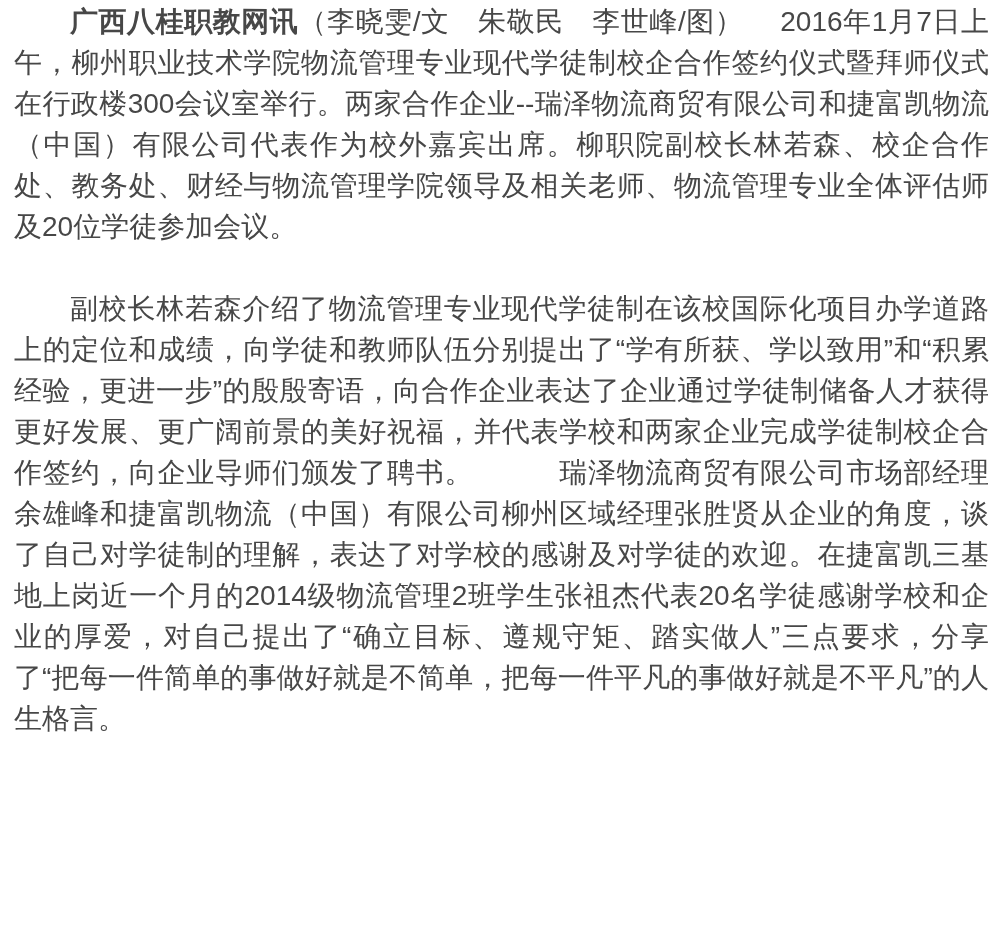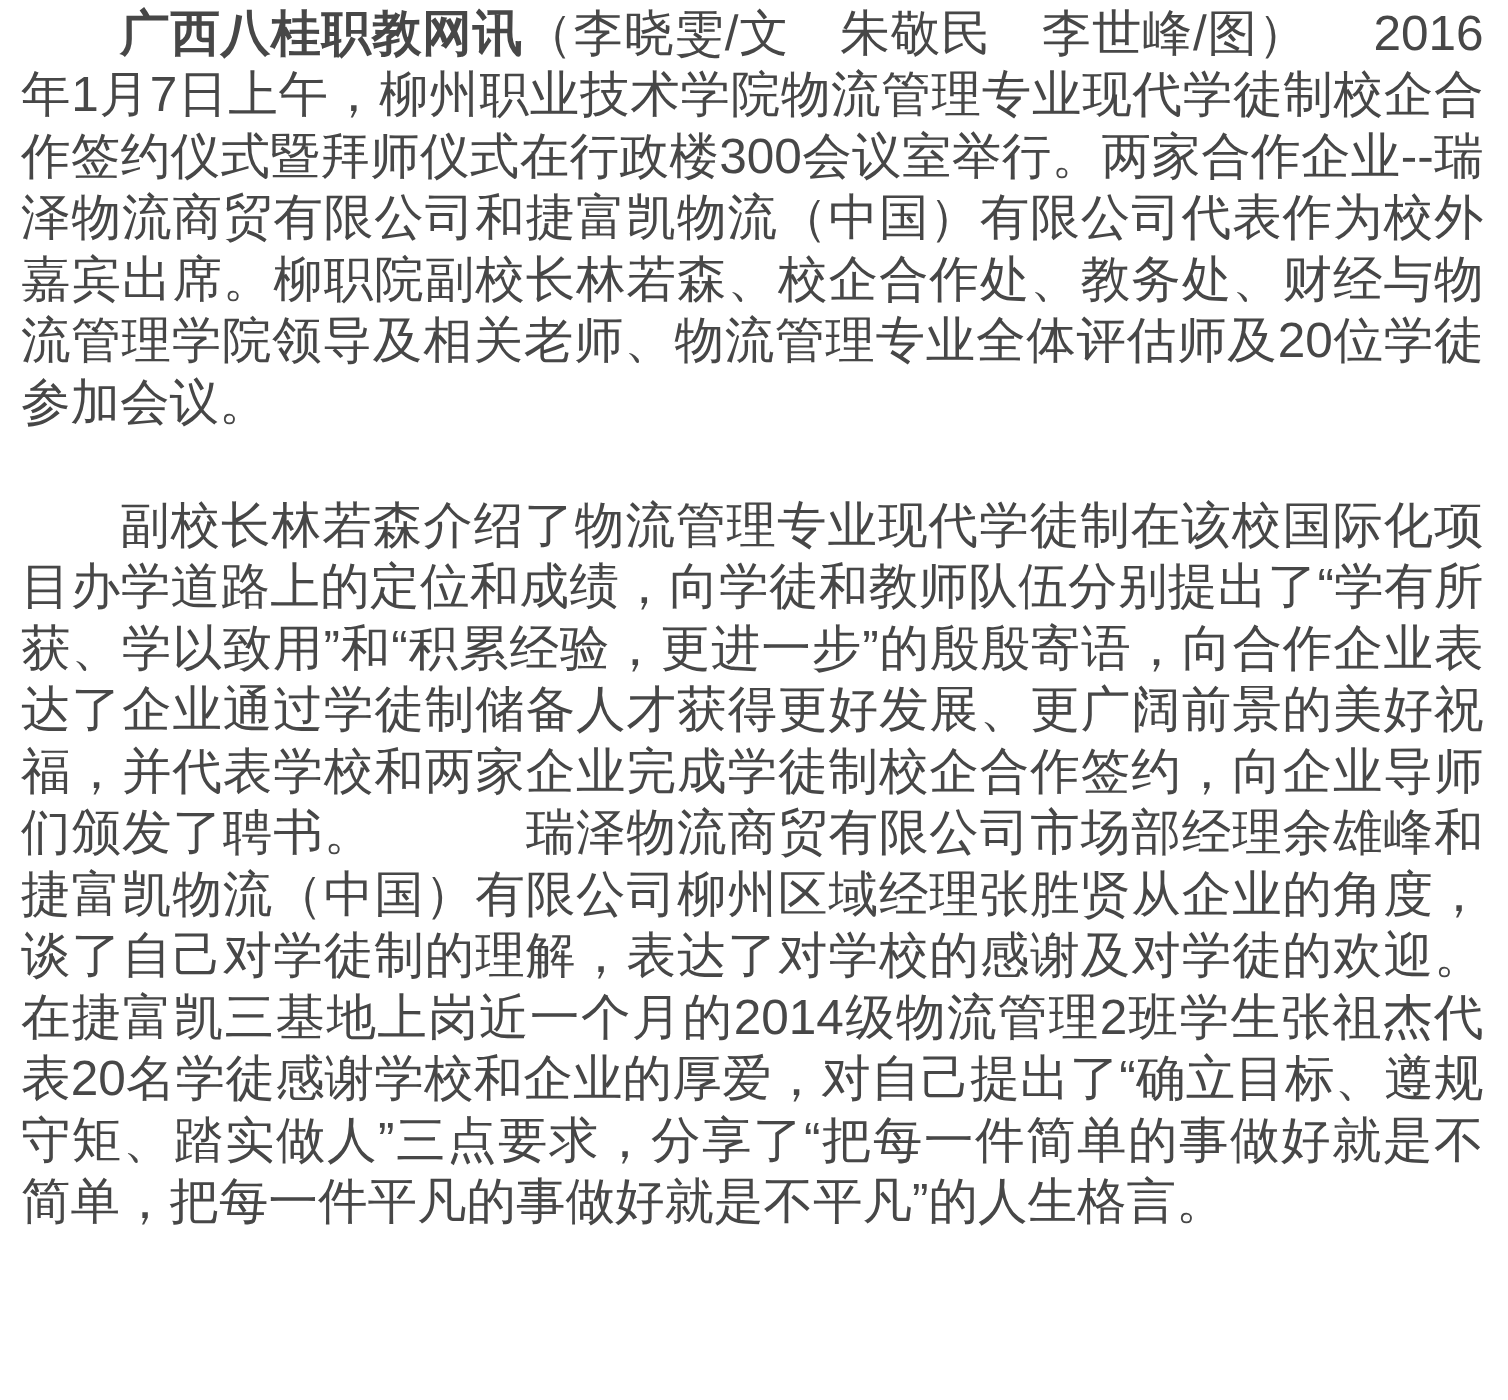--- a/index.html
+++ b/index.html
@@ -10,21 +10,21 @@
   body {
     width: 1005px;
     height: 933px;
     overflow: hidden;
   }
   .article {
     box-sizing: border-box;
     width: 1005px;
     padding: 1px 16px 0 14px;
     font-family: "Liberation Sans", "DejaVu Sans", sans-serif;
-    font-size: 33px;
+    font-size: 28px;
     line-height: 41px;
     color: #474747;
     text-align: justify;
   }
   .article p {
     margin: 0 0 41px 0;
     text-indent: 2em;
     word-break: break-all;
   }
   .article p:last-child {

